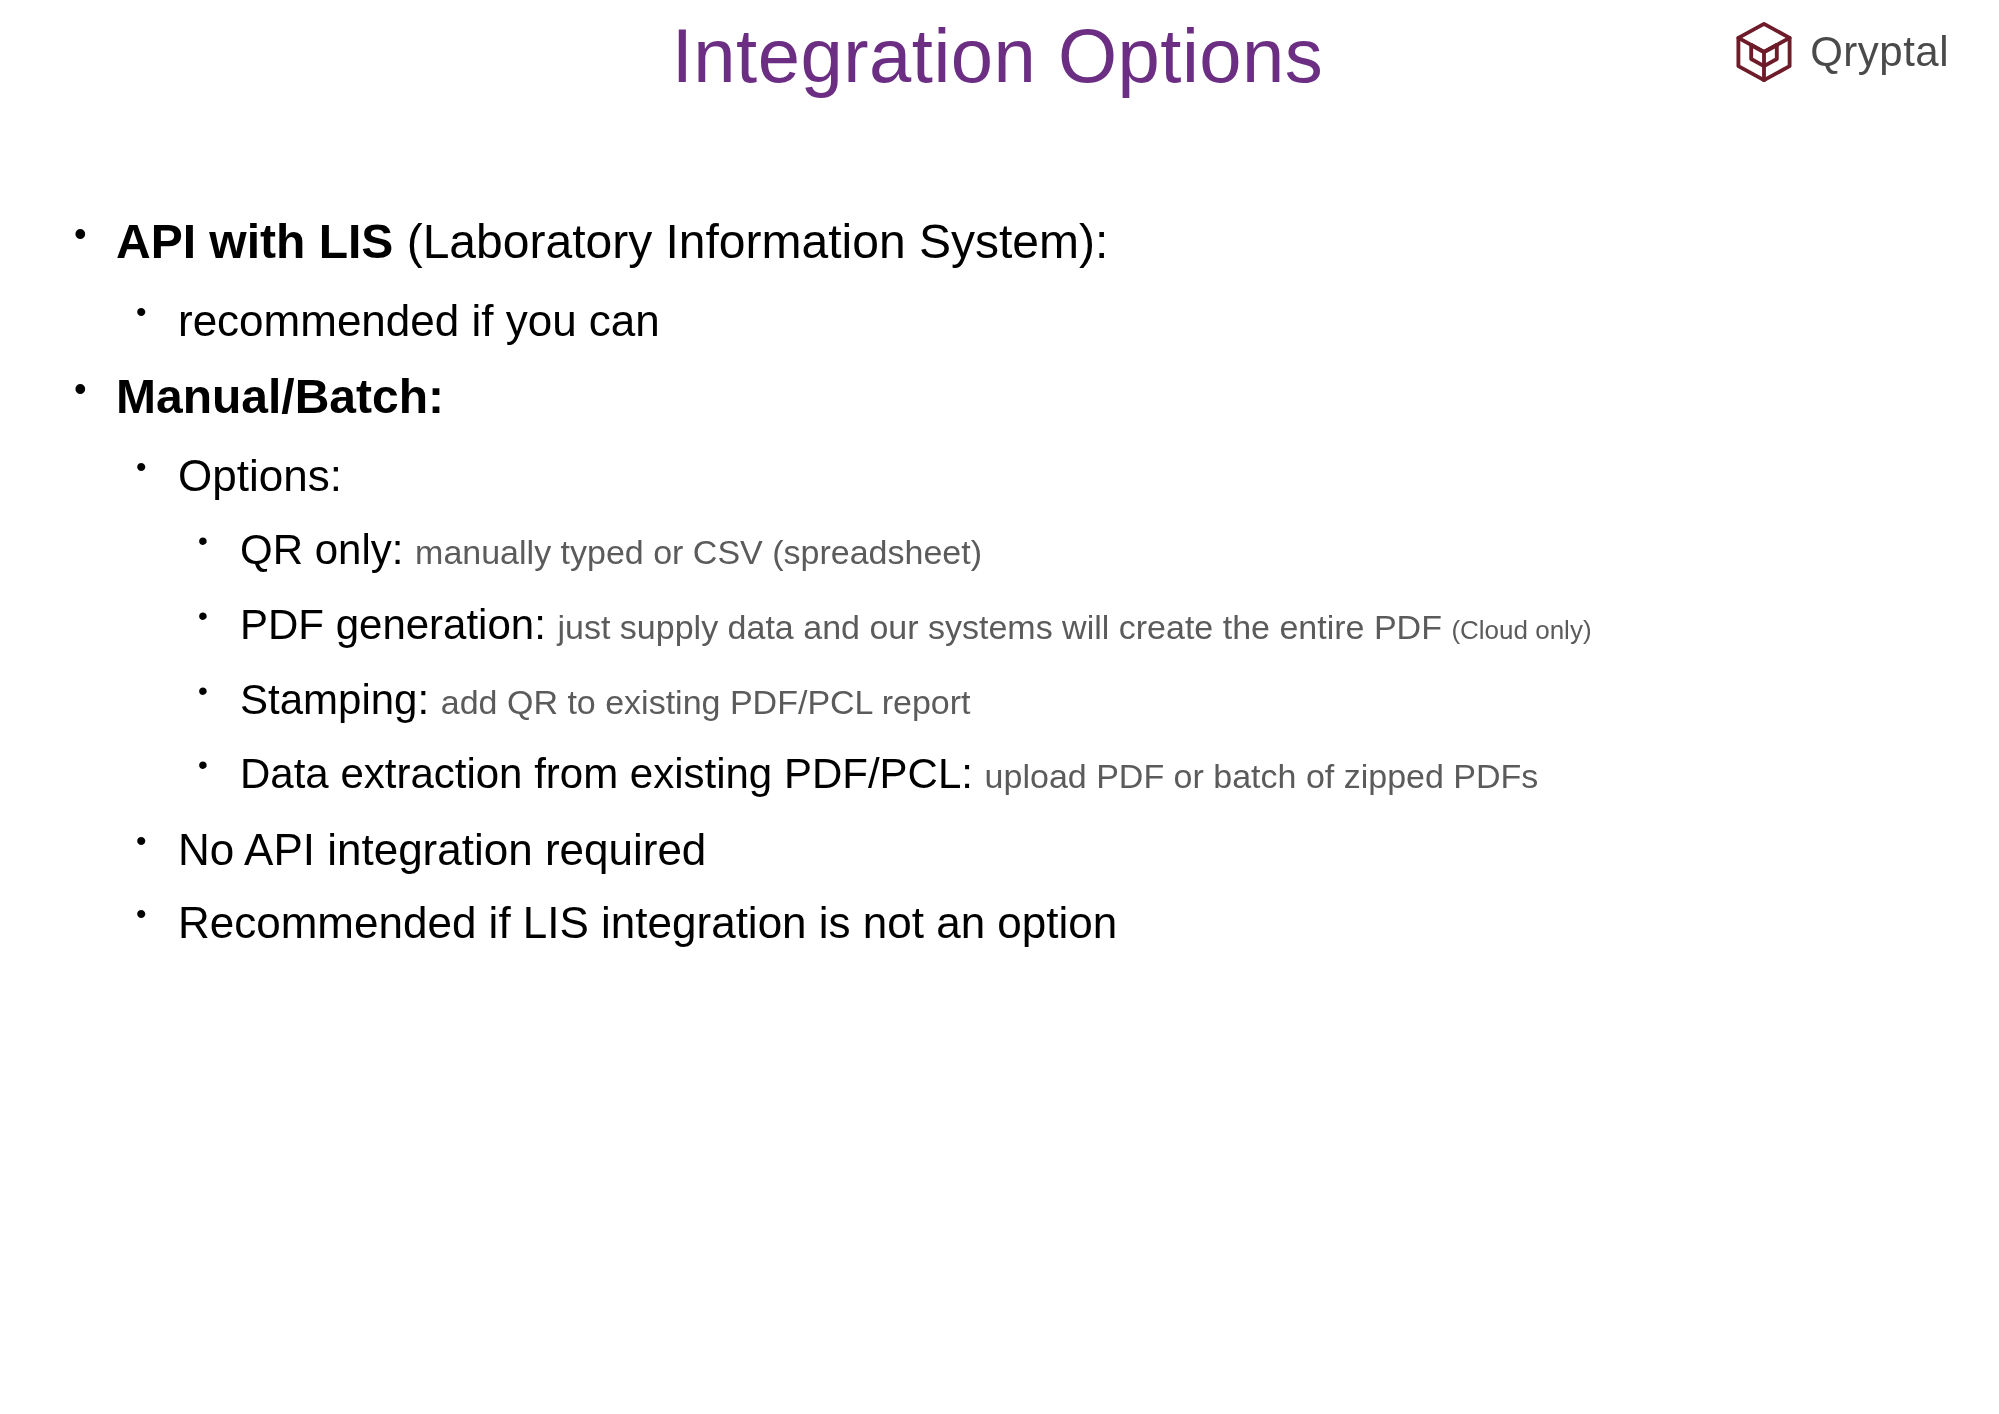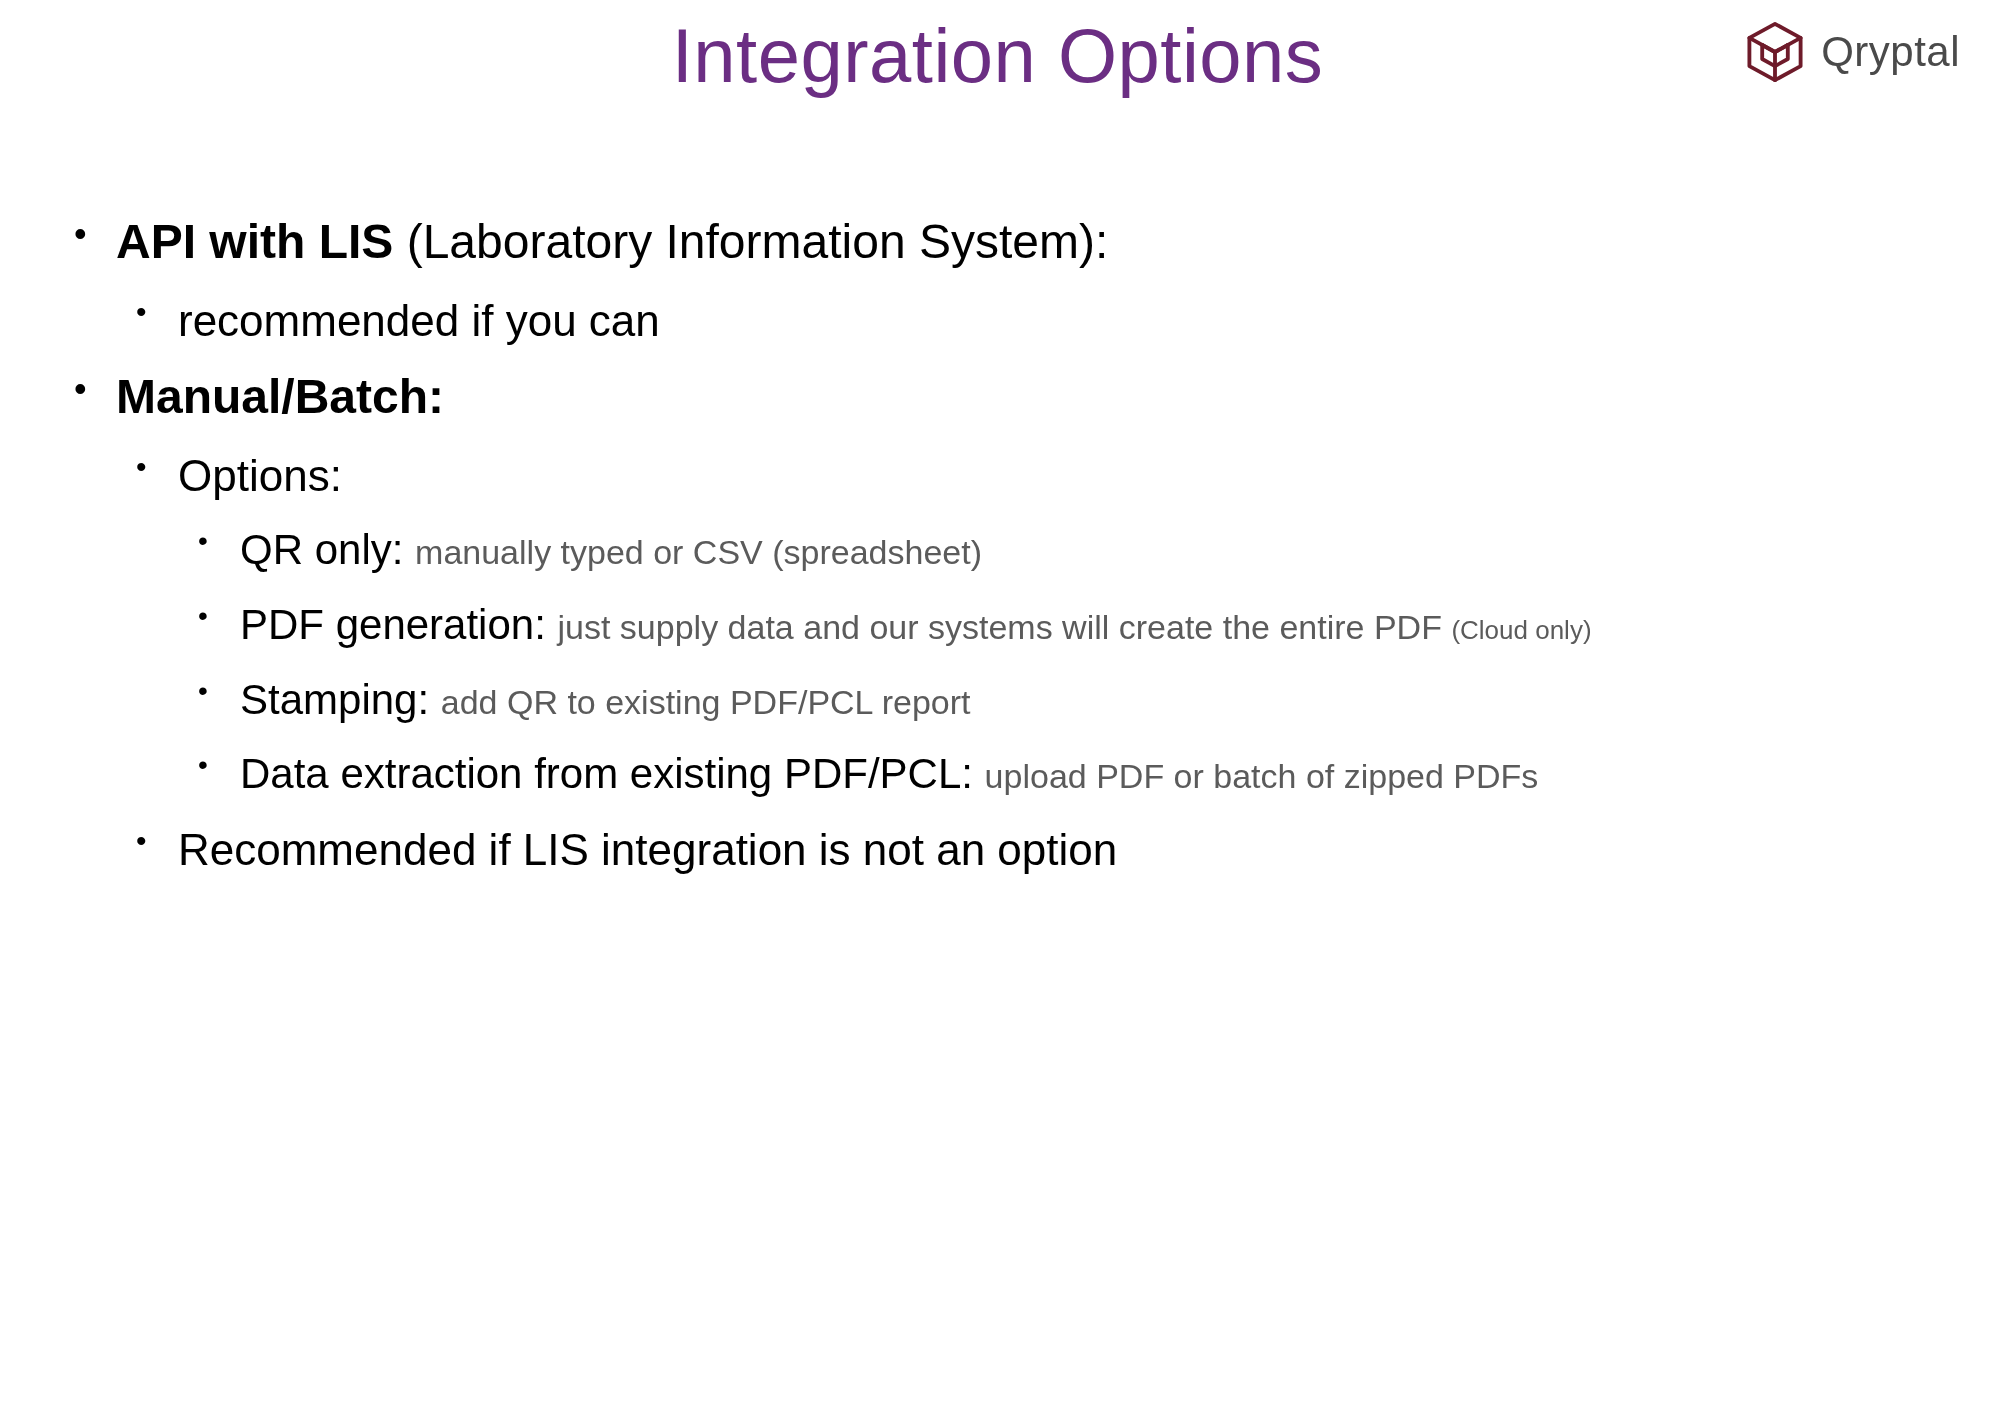--- a/index.html
+++ b/index.html
@@ -26,21 +26,21 @@
     right: 4px;
     text-align: center;
     font-size: 76px;
     font-weight: 400;
     color: #6b2e83;
     letter-spacing: 0.5px;
   }
   .logo-wrap {
     position: absolute;
     top: 20px;
-    right: 39px;
+    right: 50px;
     display: flex;
     align-items: center;
     gap: 14px;
   }
   .logo-label {
     font-size: 42px;
     font-weight: 400;
     color: #4a4a4a;
     letter-spacing: 0.5px;
   }
@@ -184,20 +184,23 @@
                 </div>
               </li>
               <li>
                 <div class="line">
                   <span>Data extraction from existing PDF/PCL: </span><span class="gray small">upload PDF or batch of zipped PDFs</span>
                 </div>
               </li>
             </ul>
           </li>
           <li>
+              <div class="line">No API integration required</div>
+            </li>
+          <li>
               <div class="line">Recommended if LIS integration is not an option</div>
             </li>
         </ul>
       </li>
 
     </ul>
   </div>
 
 </div>
 

